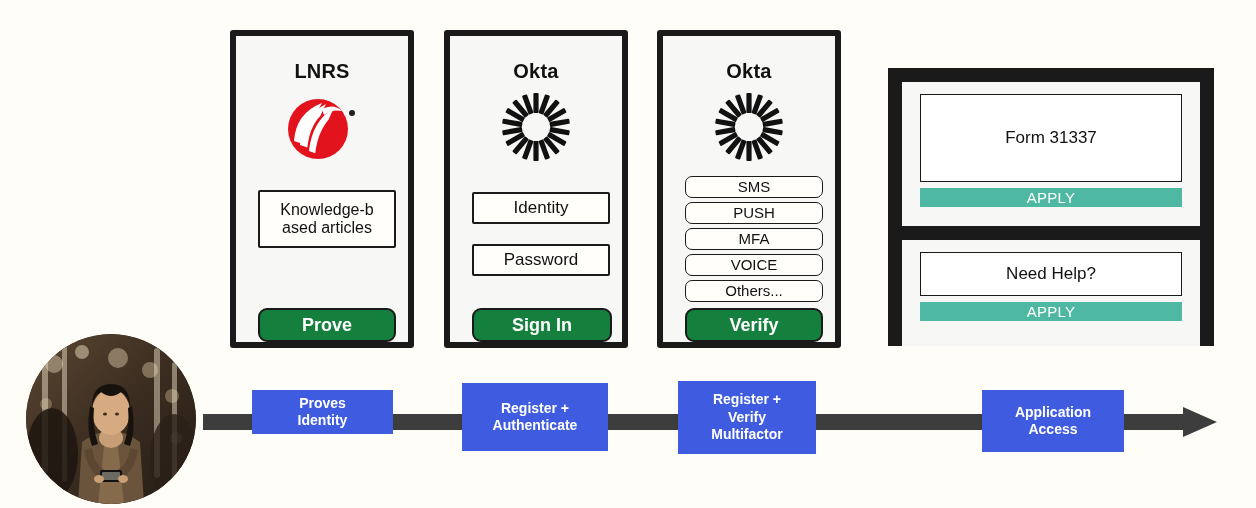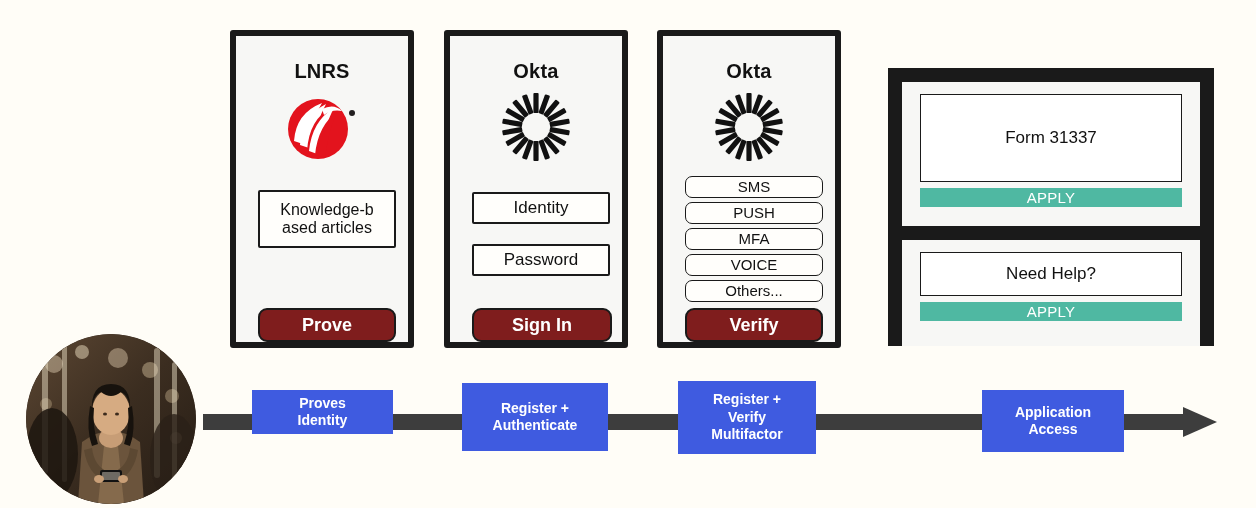--- a/index.html
+++ b/index.html
@@ -53,21 +53,21 @@
     box-sizing: border-box;
     display: flex;
     align-items: center;
     justify-content: center;
     text-align: center;
     color: #111;
     font-size: 17px;
     line-height: 1.15;
   }
   .cta {
-    background: #7f1d1d;
+    background: #15803d;
     border: 2px solid #1a1a1a;
     border-radius: 9px;
     box-sizing: border-box;
     display: flex;
     align-items: center;
     justify-content: center;
     color: #ffffff;
     font-size: 18px;
     font-weight: 600;
   }

